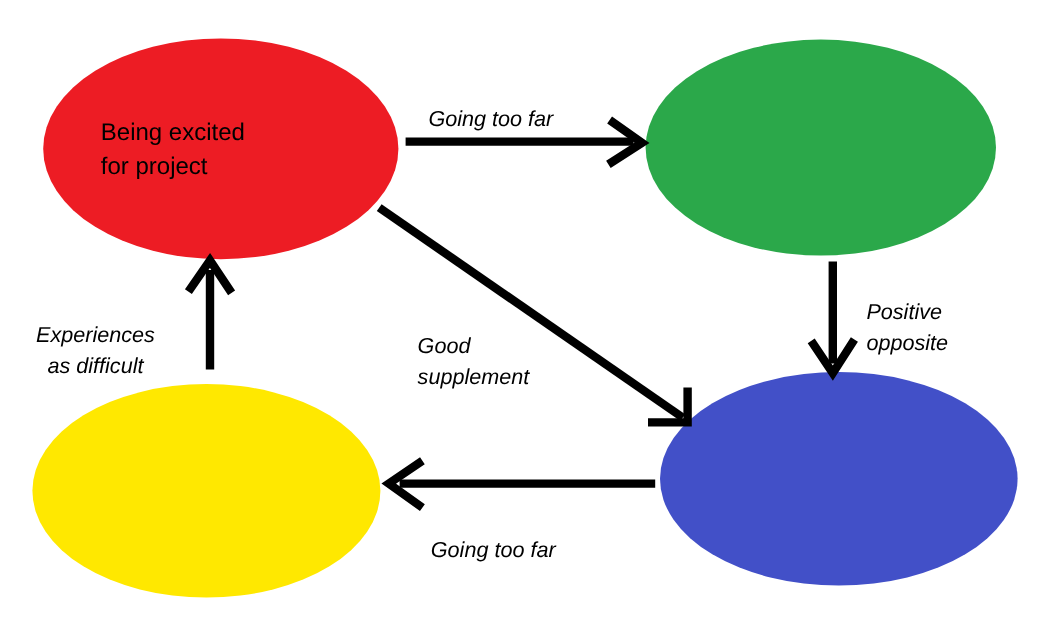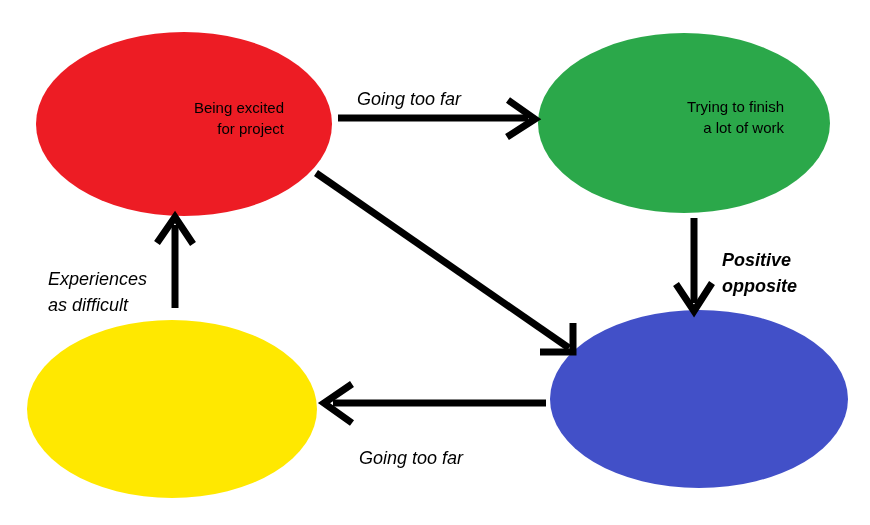--- a/index.html
+++ b/index.html
@@ -17,24 +17,24 @@
   }
   #diagram-svg {
     position: absolute;
     left: 0;
     top: 0;
     width: 870px;
     height: 525px;
   }
   .node-label {
     position: absolute;
-    text-align: right;
+    text-align: left;
     color: #000000;
     font-family: "Liberation Sans", sans-serif;
-    font-size: 15px;
+    font-size: 20px;
     line-height: 1.42;
     white-space: pre-line;
     pointer-events: none;
   }
   .edge-label {
     position: absolute;
     color: #000000;
     font-family: "Liberation Sans", sans-serif;
     font-size: 18px;
     font-style: italic;
@@ -78,29 +78,29 @@
 
     <g>
       <path d="M 316 173 L 569 348" stroke="#000000" stroke-width="7" fill="none" stroke-linecap="butt"></path>
       <path d="M 540 352 L 573 352 L 573 323" stroke="#000000" stroke-width="7" fill="none" stroke-linejoin="miter" stroke-linecap="butt"></path>
     </g>
   </svg>
 
   <div class="node-label" style="left:84px; top:97px; width:200px;">Being excited
 for project</div>
 
-  <div class="node-label" style="left:584px; top:96px; width:200px;">Trying to finish
-a lot of work</div>
 
 
 
   <div class="edge-label" style="left:357px; top:63px;">Going too far</div>
 
-  <div class="edge-label" style="left:722px; top:224px;font-weight:bold;">Positive
+  <div class="edge-label" style="left:722px; top:224px;">Positive
 opposite</div>
 
   <div class="edge-label" style="left:359px; top:422px;">Going too far</div>
 
-  <div class="edge-label" style="left:48px; top:243px;">Experiences
+  <div class="edge-label" style="left:30px; top:243px;text-align:center;">Experiences
 as difficult</div>
 
+  <div class="edge-label" style="left:348px; top:252px;">Good
+supplement</div>
 
 </div>
 
 </body></html>

